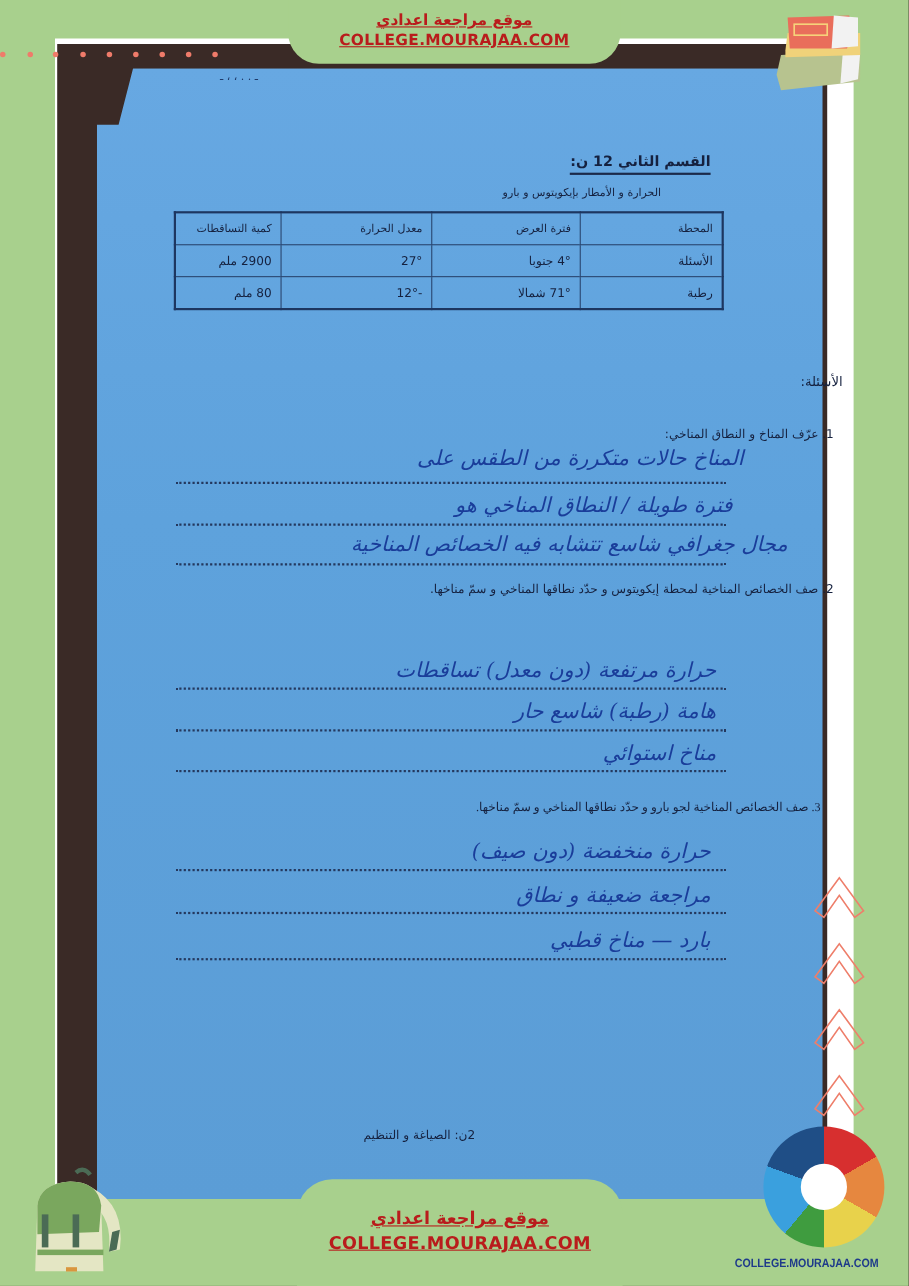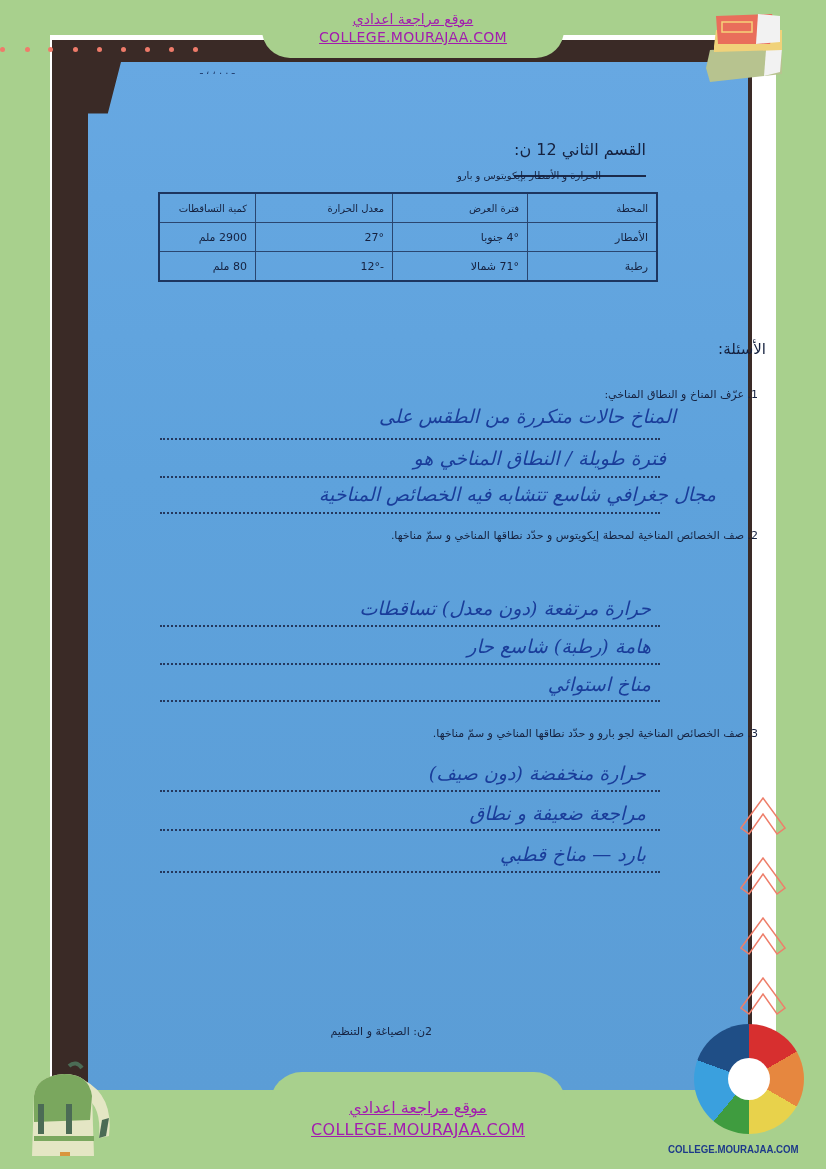--- a/index.html
+++ b/index.html
@@ -25,53 +25,53 @@
     position:absolute; left:200px; top:65px; font-size:10px; color:#1e3a6a;
     letter-spacing:6px;
   }
   .dots {
     position:absolute; left:0; top:47px; width:200px; height:6px;
   }
   .dots span {
     position:absolute; width:5px; height:5px; border-radius:50%; background:#ef7b6a;
   }
   .banner {
-    position:absolute; background:#a8d08d; color:#a21caf; text-align:center;
-    font-family:"DejaVu Sans", sans-serif; font-weight:normal;
+    position:absolute; background:#a8d08d; color:#b91c1c; text-align:center;
+    font-family:"DejaVu Sans", sans-serif; font-weight:bold;
   }
   .banner .ar { text-decoration:underline; display:block; }
   .banner .en { text-decoration:underline; display:block; letter-spacing:0.3px; }
   .banner-top {
     left:262px; top:0; width:302px; height:58px; border-radius:0 0 28px 28px;
   }
   .banner-top .ar { font-size:14px; padding-top:10px; line-height:18px; }
   .banner-top .en { font-size:14px; line-height:18px; }
   .banner-bottom {
     left:270px; top:1072px; width:296px; height:97px; border-radius:32px 32px 0 0;
   }
   .banner-bottom .ar { font-size:16px; padding-top:25px; line-height:22px; }
   .banner-bottom .en { font-size:16px; line-height:22px; }
 
   .doc { position:absolute; direction:rtl; color:#15213f; font-family:"DejaVu Sans", sans-serif; }
-  .section-title { right:180px; top:140px; font-size:16px; border-bottom:2px solid #1b2a4a; padding-bottom:16px; }
+  .section-title { right:180px; top:140px; font-size:13px; border-bottom:2px solid #1b2a4a; padding-bottom:2px;font-weight:bold; }
   .table-caption { right:225px; top:170px; font-size:10px; }
   table.data {
     position:absolute; left:158px; top:192px; width:500px; border-collapse:collapse;
     direction:rtl; font-size:11px; color:#15213f;
     border:2px solid #1d3660;
   }
   table.data td, table.data th {
     border:1.5px solid #2a4670; height:28px; padding:0 8px; font-weight:normal; text-align:right;
   }
   table.data th { font-size:10px; }
-  .q-heading { right:60px; top:340px; font-size:15px; }
+  .q-heading { right:60px; top:340px; font-size:12px; }
   .q { font-size:11px; }
   .q1 { right:68px; top:388px; }
   .q2 { right:68px; top:517px; width:540px; line-height:37px; }
-  .q3 { right:68px; top:727px; }
+  .q3 { right:80px; top:727px;font-family:Liberation Serif, serif; }
   .grade { right:394px; top:1025px; font-size:11px;text-align:right; }
 
   .dotline {
     position:absolute; border-bottom:2px dotted #24385e; height:0;
   }
   .hand {
     position:absolute; direction:rtl; color:#1a3d9a;
     font-family:"DejaVu Serif", serif; font-style:italic; font-size:19px; white-space:nowrap;
   }
   .chev {
@@ -129,21 +129,21 @@
 
 <table class="data">
   <tbody>
       <tr>
     <th style="width:112px">المحطة</th>
     <th style="width:118px">فترة العرض</th>
     <th style="width:120px">معدل الحرارة</th>
     <th>كمية التساقطات</th>
   </tr>
   <tr>
-    <td>الأمطار</td>
+    <td>الأسئلة</td>
     <td>4° جنوبا</td>
     <td>27°</td>
     <td>2900 ملم</td>
   </tr>
   <tr>
     <td>رطبة</td>
     <td>71° شمالا</td>
     <td>-12°</td>
     <td>80 ملم</td>
   </tr>

